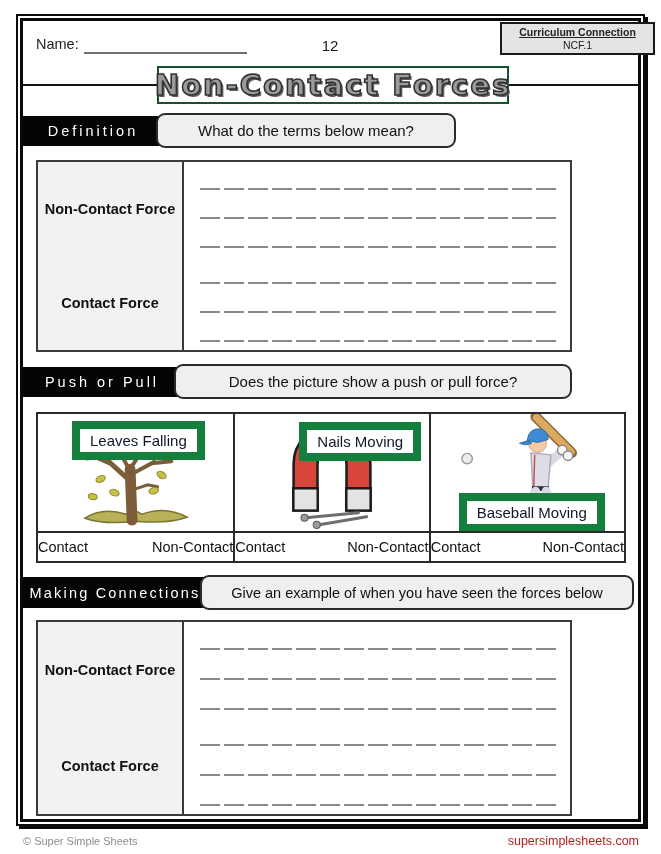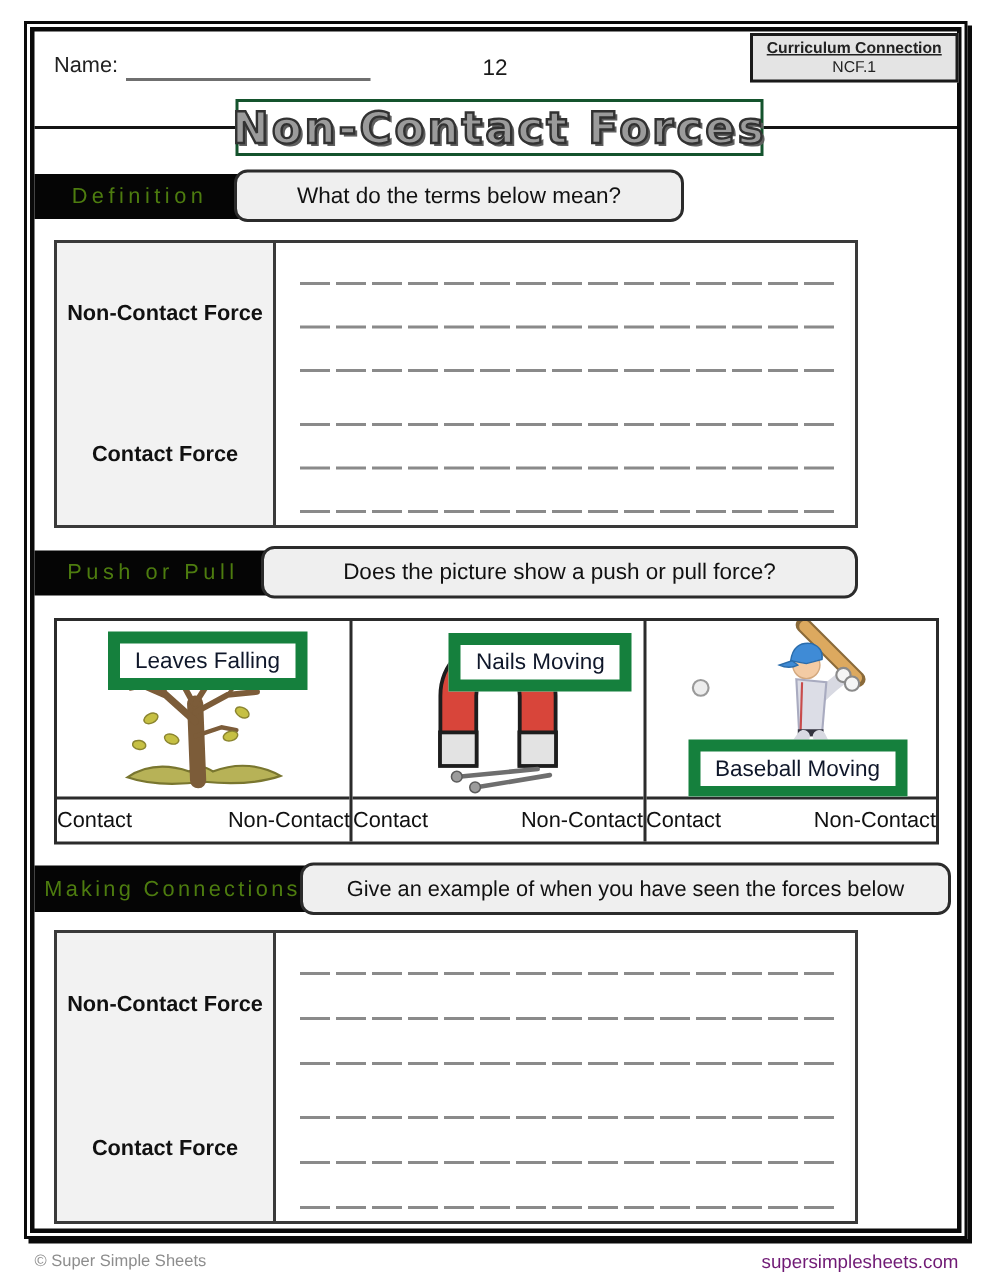--- a/index.html
+++ b/index.html
@@ -9,34 +9,34 @@
 
   
   .frame-outer { position:absolute; left:16px; top:14px; width:629px; height:812px;
     border:2px solid #0a0a0a; box-shadow:3px 3px 0 #0a0a0a; background:#ffffff; }
   .frame-inner { position:absolute; inset:2px; border:3px solid #0a0a0a; }
 
   
   .name-row { position:absolute; left:36px; top:36px; font-size:14.5px; color:#222; }
   .name-line { position:absolute; left:84px; top:52px; width:163px; height:2px; background:#6f6f6f; }
   .page-num { position:absolute; left:300px; top:37px; width:60px; text-align:center; font-size:15px; }
-  .curr-box { position:absolute; left:500px; top:22px; width:139px; height:33px; background:#e4e4e4;
+  .curr-box { position:absolute; left:500px; top:22px; width:155px; height:33px; background:#e4e4e4;
     border:2px solid #1a1a1a; display:flex; flex-direction:column; align-items:center; justify-content:center; }
   .curr-title { font-size:10.5px; font-weight:bold; text-decoration:underline; color:#222; }
   .curr-code { font-size:10.5px; color:#222; margin-top:1px; }
   .header-line { position:absolute; left:23px; top:84px; width:615px; height:2px; background:#141414; }
 
   
   .title-box { position:absolute; left:157px; top:66px; width:352px; height:38px; background:#ffffff;
     border:2px solid #14532d; display:flex; align-items:center; justify-content:center; z-index:3; }
   .title-text { font-family:"DejaVu Sans", sans-serif; font-weight:800; font-size:29px; letter-spacing:2px;
     color:#9b9b9b; -webkit-text-stroke:1.6px #323232; text-shadow:2px 2px 0 #5f5f5f; white-space:nowrap; }
 
   
-  .bar { position:absolute; background:#050505; color:#4d7c0f; display:flex; align-items:center;
+  .bar { position:absolute; background:#050505; color:#ffffff; display:flex; align-items:center;
     justify-content:center; letter-spacing:3px; font-size:14.5px; white-space:nowrap; z-index:1; }
   .prompt { position:absolute; background:#efefef; border:2px solid #2b2b2b; border-radius:9px;
     display:flex; align-items:center; justify-content:center; font-size:15px; color:#111;
     white-space:nowrap; z-index:2; }
 
   .bar-def  { left:23px; top:116px; width:140px; height:30px; }
   .prompt-def { left:156px; top:113px; width:300px; height:35px; }
   .bar-push { left:23px; top:367px; width:158px; height:30px; }
   .prompt-push { left:174px; top:364px; width:398px; height:35px; }
   .bar-mc   { left:23px; top:577px; width:184px; height:31px; letter-spacing:2.2px; }
@@ -66,21 +66,21 @@
   .cap-leaves { left:34px; top:7px; }
   .cap-nails  { left:36px; top:8px;margin-left:28px; }
   .cap-baseball { left:28px; top:79px; }
   .illu { position:absolute; z-index:1; }
   .illu-tree { left:50%; transform:translateX(-50%); bottom:1px; }
   .illu-magnet { left:50%; transform:translateX(-50%); bottom:0; }
   .illu-player { left:2px; bottom:2px; }
 
   
   .foot-left { position:absolute; left:23px; top:835px; font-size:11px; color:#8d8d8d; }
-  .foot-right { position:absolute; right:22px; top:834px; font-size:12.5px; color:#701a75; }
+  .foot-right { position:absolute; right:22px; top:834px; font-size:12.5px; color:#b91c1c; }
 </style>
 </head>
 <body>
 
 <div class="page">
 
   <div class="frame-outer">
     <div class="frame-inner"></div>
   </div>
 

